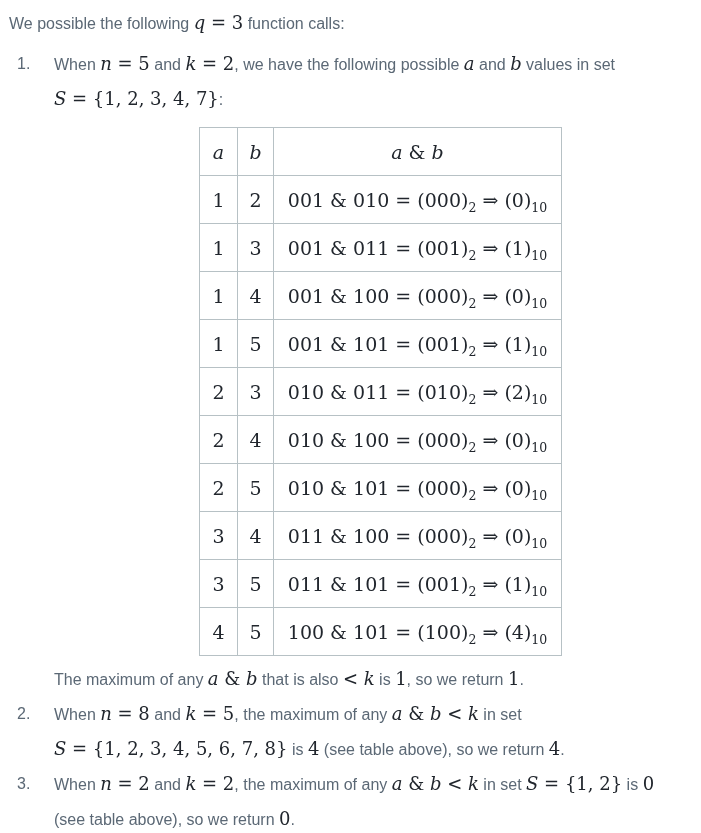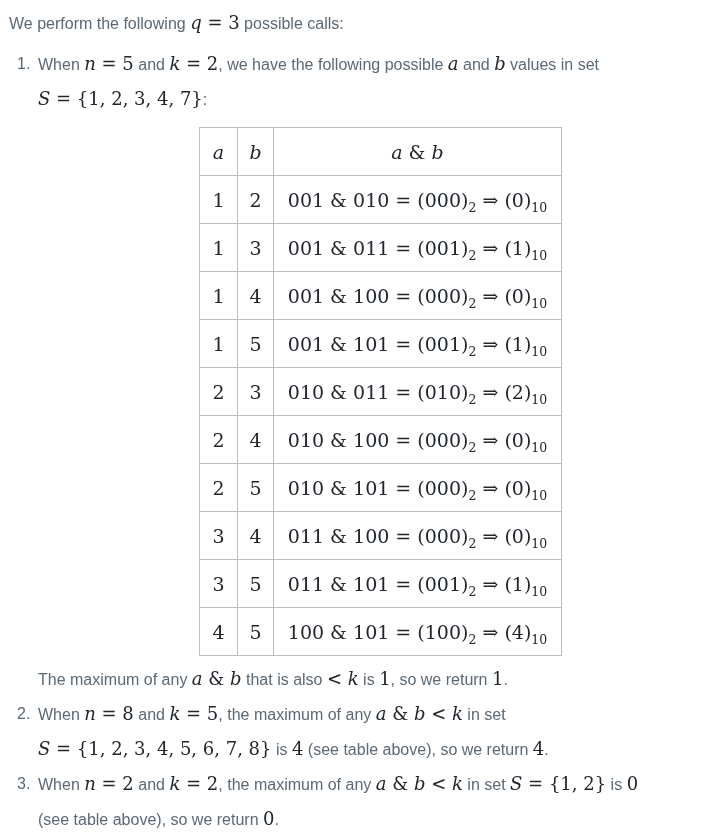--- a/index.html
+++ b/index.html
@@ -10,20 +10,21 @@
     background: #ffffff;
     font-family: "Liberation Sans", sans-serif;
     font-size: 16px;
     color: #5b6875;
     padding: 10px 8px 4px 9px;
     overflow: hidden;
   }
   .line {
     line-height: 34px;
     white-space: nowrap;
+    margin-left: 16px;
   }
   .intro {
     line-height: 26px;
     margin: 0 0 10px 0;
     white-space: nowrap;
   }
   .li {
     position: relative;
     padding-left: 29px;
   }
@@ -59,21 +60,21 @@
   .col-b { width: 36px; }
   .col-expr { width: 288px; }
   .and sub {
     font-size: 12.5px;
     line-height: 0;
   }
 </style>
 </head>
 <body>
 
-<div class="intro"><span class="run txt">We perform the following </span><span class="run math it">q</span><span class="run math"> = 3</span><span class="run txt"> possible calls:</span></div>
+<div class="intro"><span class="run txt">We possible the following </span><span class="run math it">q</span><span class="run math"> = 3</span><span class="run txt"> function calls:</span></div>
 
 <div class="li">
   <span class="marker">1.</span>
   <div class="content">
     <div class="line"><span class="run txt">When </span><span class="run math it">n</span><span class="run math"> = 5</span><span class="run txt"> and </span><span class="run math it">k</span><span class="run math"> = 2</span><span class="run txt">, we have the following possible </span><span class="run math it">a</span><span class="run txt"> and </span><span class="run math it">b</span><span class="run txt"> values in set</span></div>
     <div class="line"><span class="run math it">S</span><span class="run math"> = {1, 2, 3, 4, 7}</span><span class="run txt">:</span></div>
     <table class="and">
       <thead>
         <tr>
           <th class="col-a"><span class="run math it">a</span></th>

